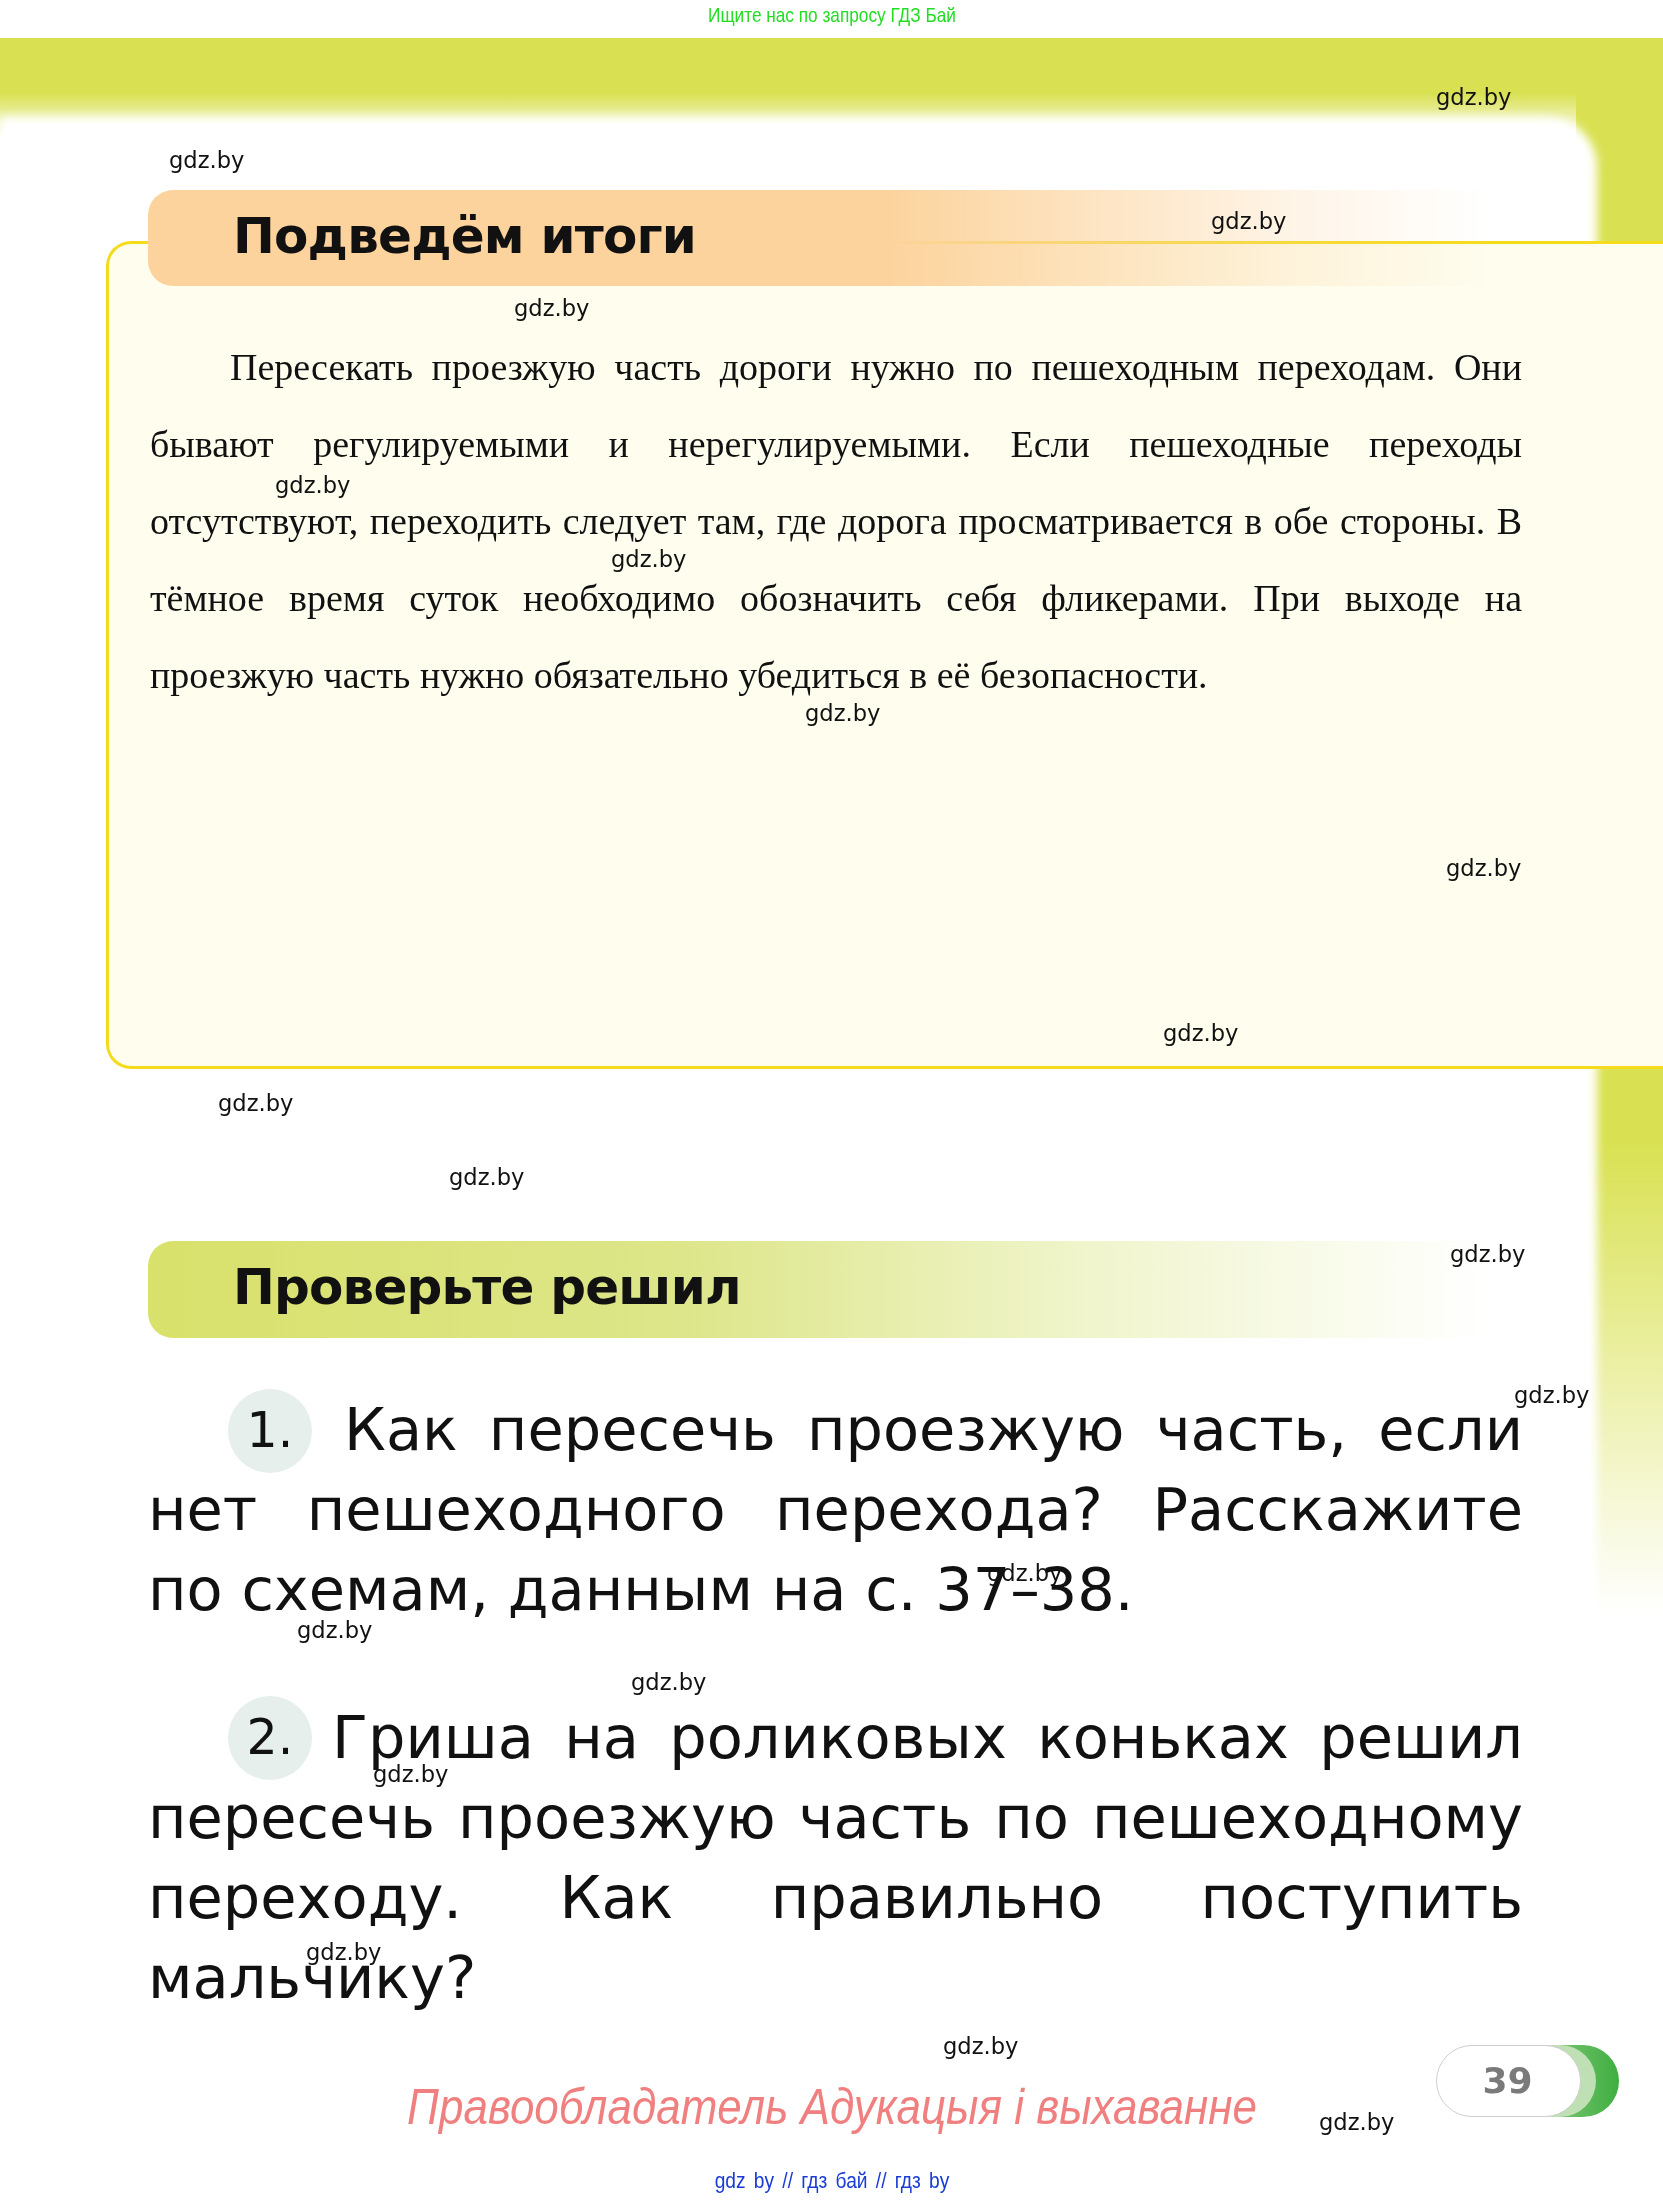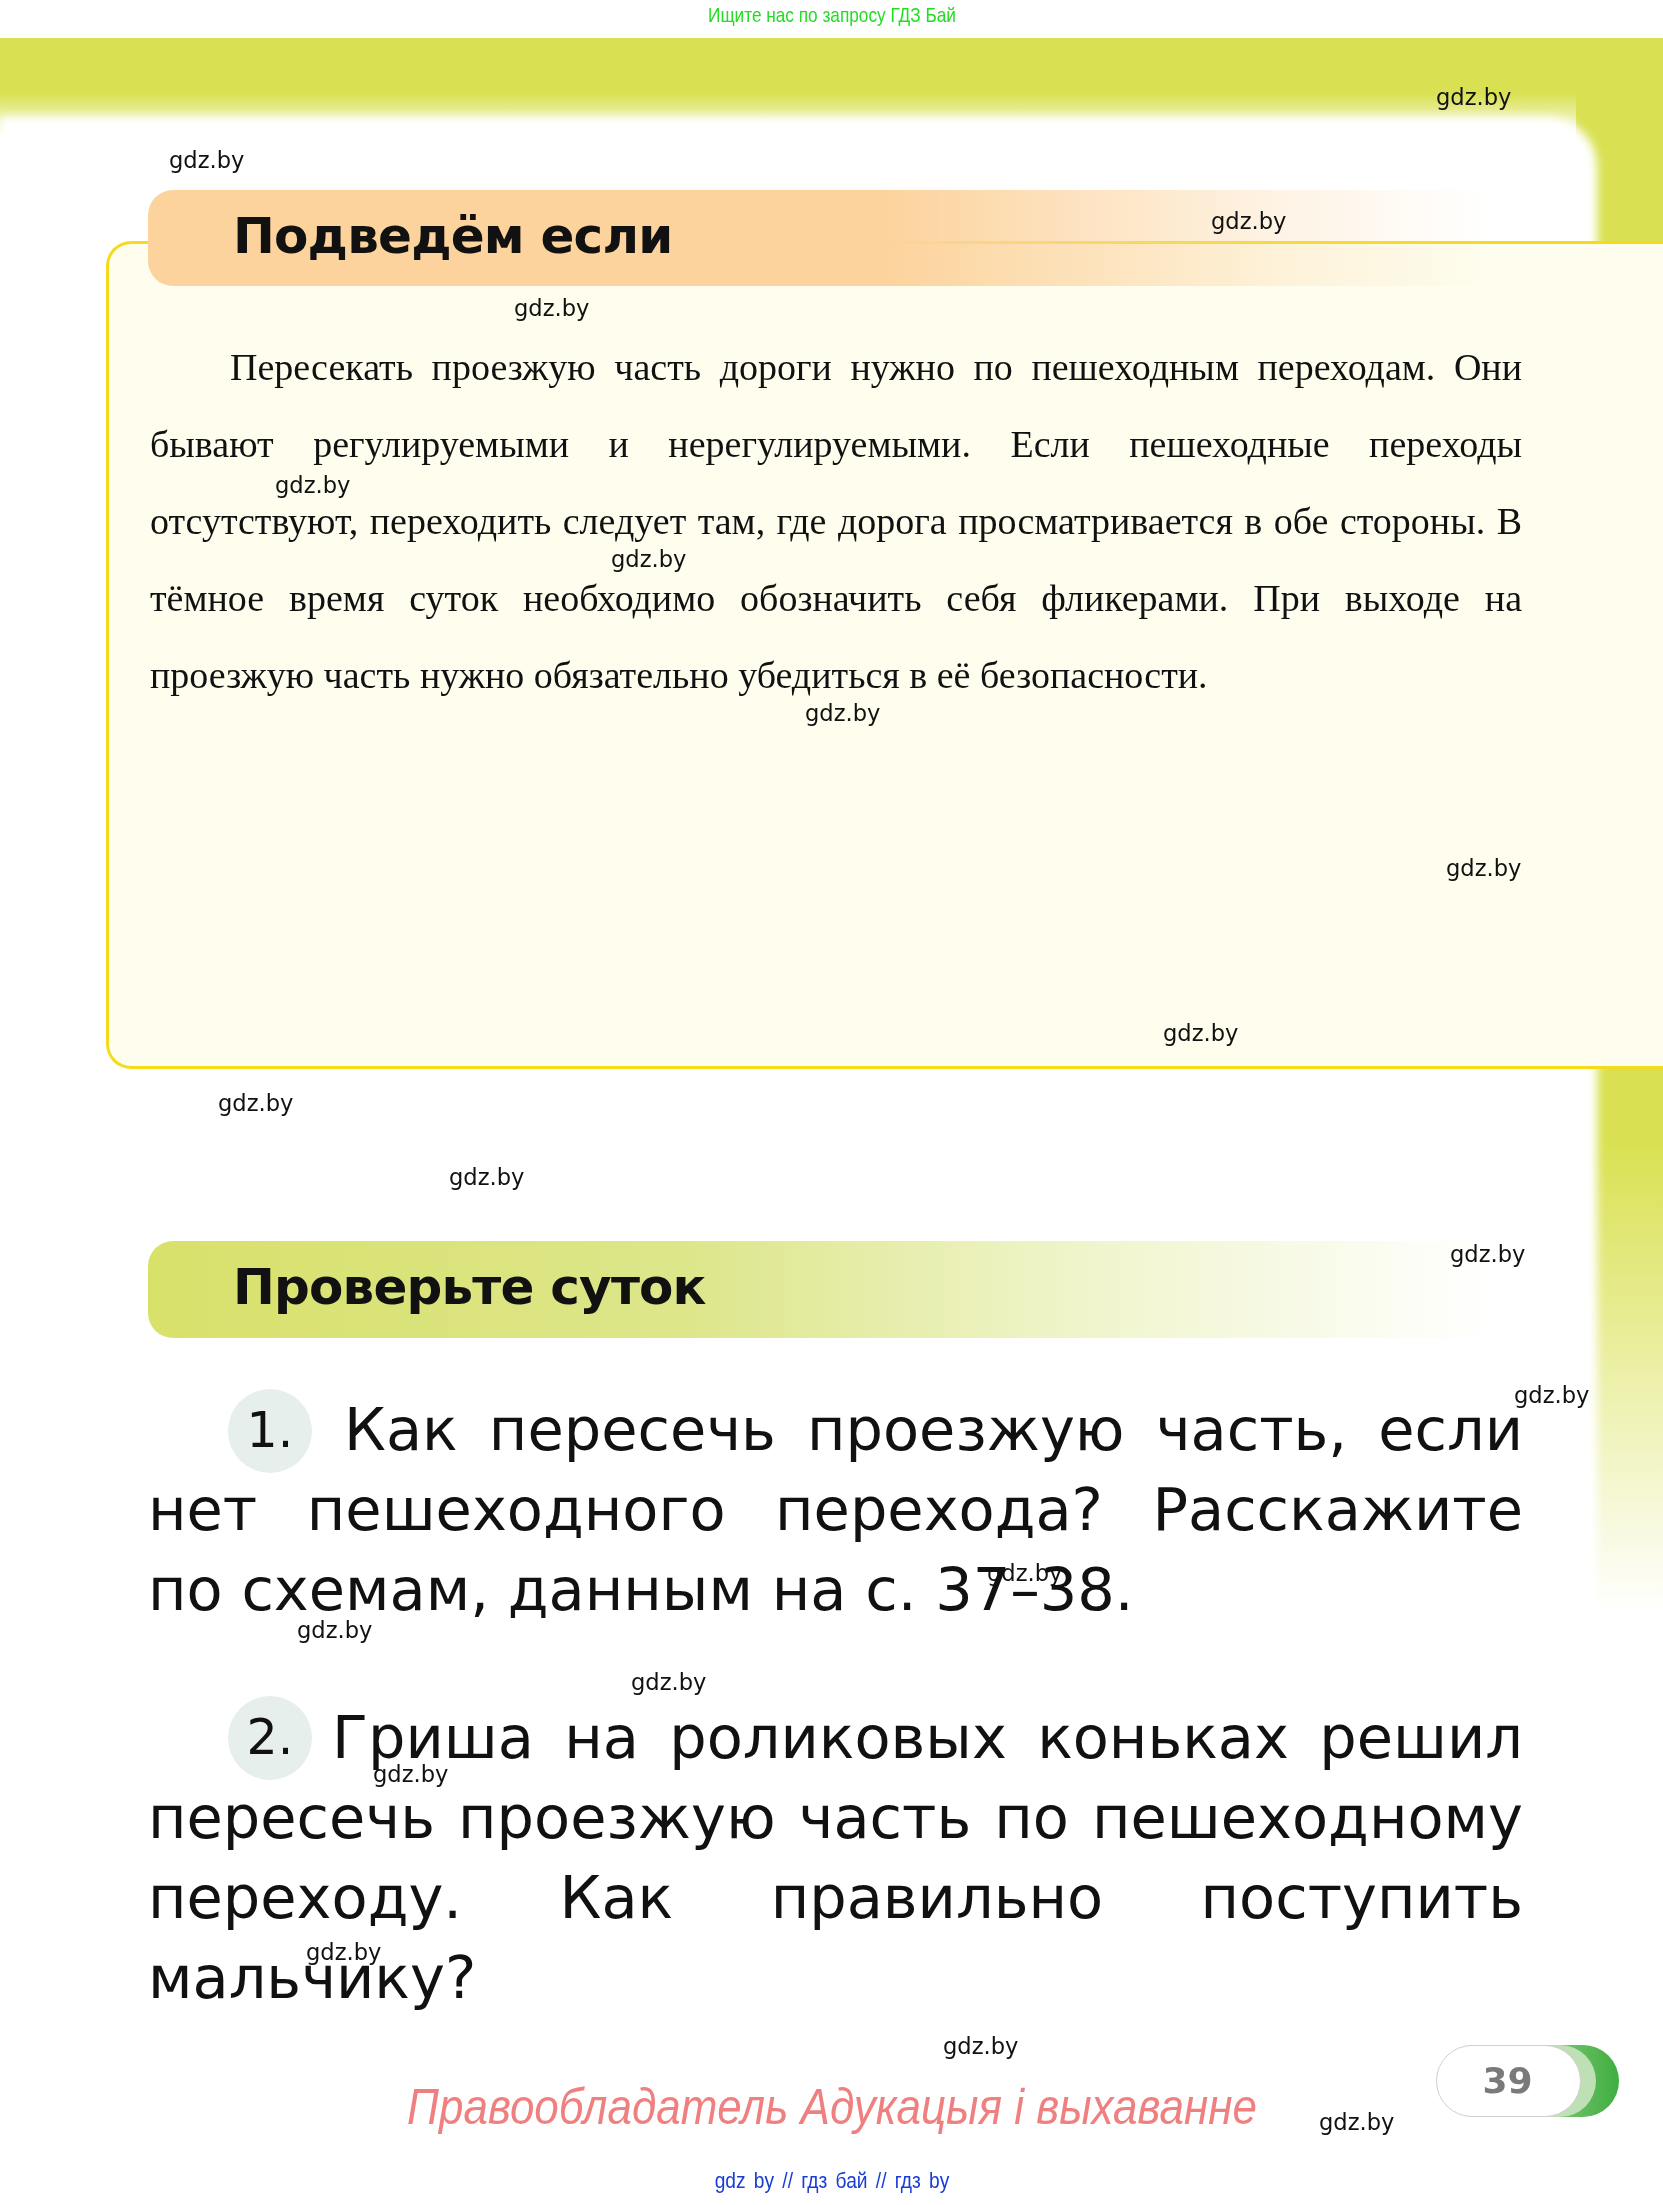--- a/index.html
+++ b/index.html
@@ -32,27 +32,27 @@
 
 <div class="abs top-banner">Ищите нас по запросу ГДЗ Бай</div>
 
 <div class="abs green-band"></div>
 <div class="abs green-side"></div>
 <div class="abs white-panel"></div>
 
 <div class="abs summary-box"></div>
 
 <div class="abs heading-bar orange">
-  <div class="abs heading-text" style="left:85px;top:17px;">Подведём если</div>
+  <div class="abs heading-text" style="left:85px;top:17px;">Подведём итоги</div>
 </div>
 
 <div class="abs summary-text">Пересекать проезжую часть дороги нужно по пешеходным переходам. Они бывают ре­гулируемыми и нерегулируемыми. Если пе­шеходные переходы отсутствуют, переходить следует там, где дорога просматривается в обе стороны. В тёмное время суток необходимо обозначить себя фликерами. При выходе на проезжую часть нужно обязательно убедиться в её безопасности.</div>
 
 <div class="abs heading-bar green">
-  <div class="abs heading-text" style="left:85px;top:17px;">Проверьте суток</div>
+  <div class="abs heading-text" style="left:85px;top:17px;">Проверьте решил</div>
 </div>
 
 <div class="q-num" style="left:228px;top:1389px;">
   <span>1.</span>
 </div>
 <div class="abs q-text" style="top:1390px;text-indent:196px;">Как пересечь проезжую часть, если нет пешеходного перехода? Расскажите по схемам, данным на с. 37–38.</div>
 
 <div class="q-num" style="left:228px;top:1696px;">
   <span>2.</span>
 </div>

